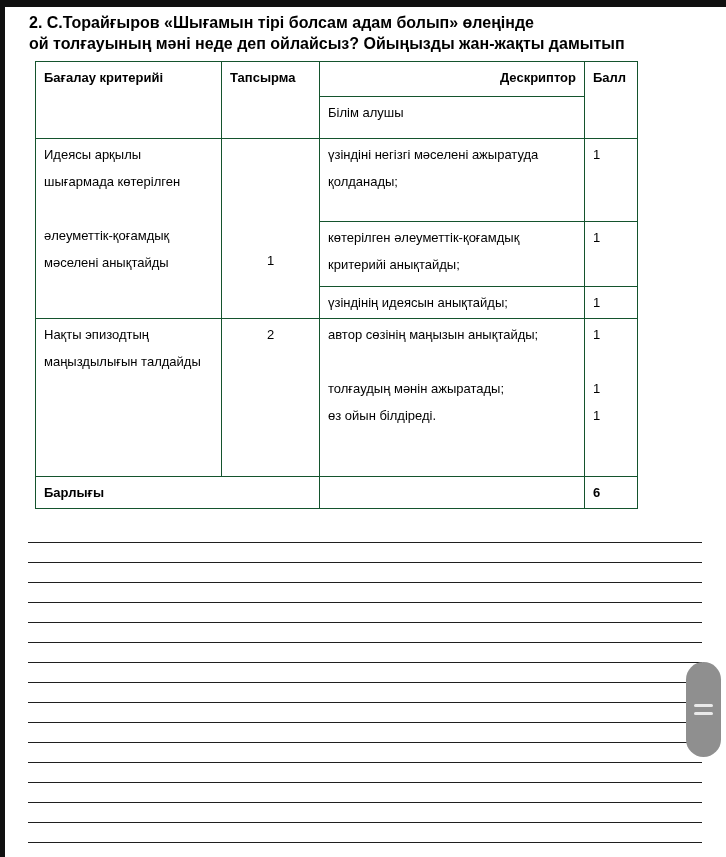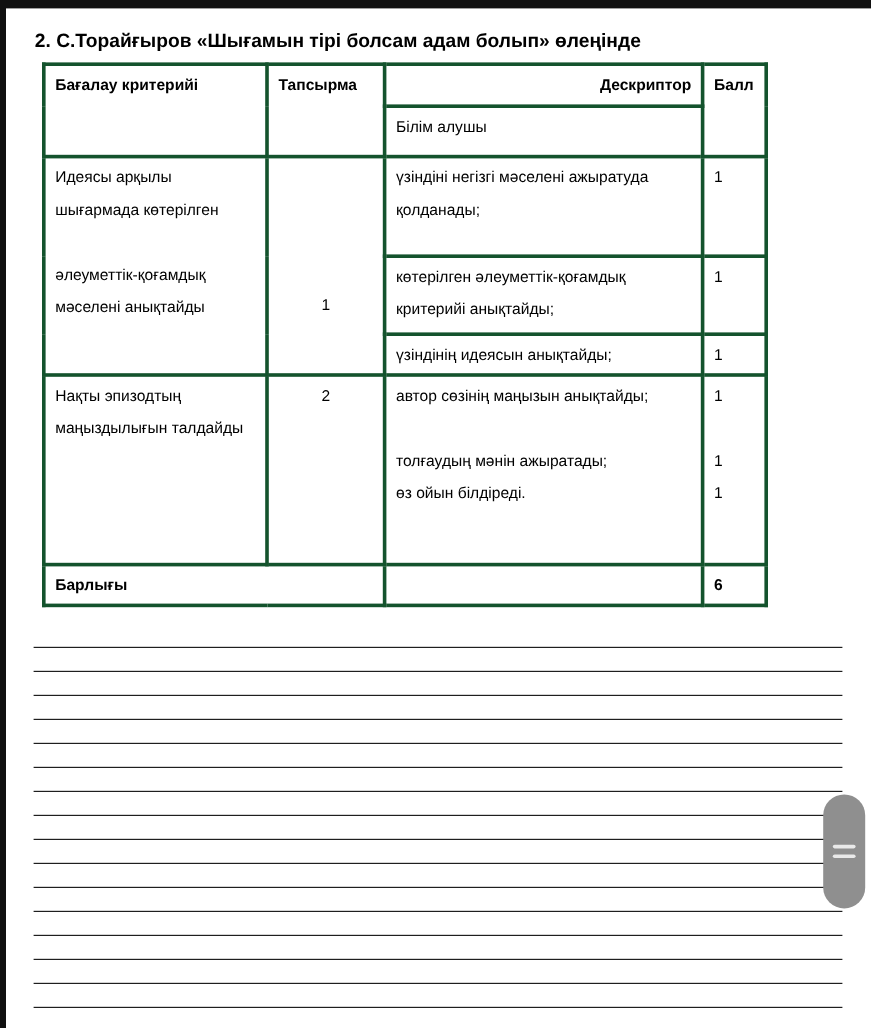--- a/index.html
+++ b/index.html
@@ -9,29 +9,29 @@
     font-family: "Liberation Sans", "DejaVu Sans", sans-serif;
     color: #000;
   }
   .screen { position: relative; width: 726px; height: 857px; overflow: hidden; background: #fff; }
 
   .edge-top  { position: absolute; top: 0; left: 0; width: 726px; height: 7px; background: #101010; }
   .edge-left { position: absolute; top: 0; left: 0; width: 5px; height: 857px; background: #101010; }
 
   .content { position: absolute; top: 7px; left: 5px; width: 716px; }
 
-  .question { padding: 17px 10px 0 24px; font-weight: bold; font-size: 16px; line-height: 21px; }
+  .question { padding: 5px 10px 0 24px; font-weight: bold; font-size: 16px; line-height: 21px; }
   .qline { white-space: nowrap; }
 
   table.rubric {
     border-collapse: collapse; table-layout: fixed;
     width: 602px; margin: 7px 0 0 30px; font-size: 13px;
   }
   .rubric td {
-    border: 3px solid #14532d;
+    border: 1px solid #14532d;
     vertical-align: top;
     padding: 2px 8px;
     line-height: 27px;
     overflow: hidden;
   }
   .rubric .bold { font-weight: bold; }
   .rubric .center { text-align: right; }
   .rubric td.crit { white-space: pre-line; padding-right: 12px; }
   .rubric td.task { text-align: center; }
   .rubric td.task-low { padding-top: 108px; }
@@ -62,20 +62,21 @@
 <body>
 
 <div class="screen">
   <div class="edge-top"></div>
   <div class="edge-left"></div>
 
   <div class="content">
 
     <div class="question">
       <div class="qline">2. С.Торайғыров «Шығамын тірі болсам адам болып» өлеңінде</div>
+      <div class="qline">ой толғауының мәні неде деп ойлайсыз? Ойыңызды жан-жақты дамытып</div>
     </div>
 
     <table class="rubric">
       <colgroup>
         <col style="width:186px">
         <col style="width:98px">
         <col style="width:265px">
         <col style="width:53px">
       </colgroup>
       <tbody>

